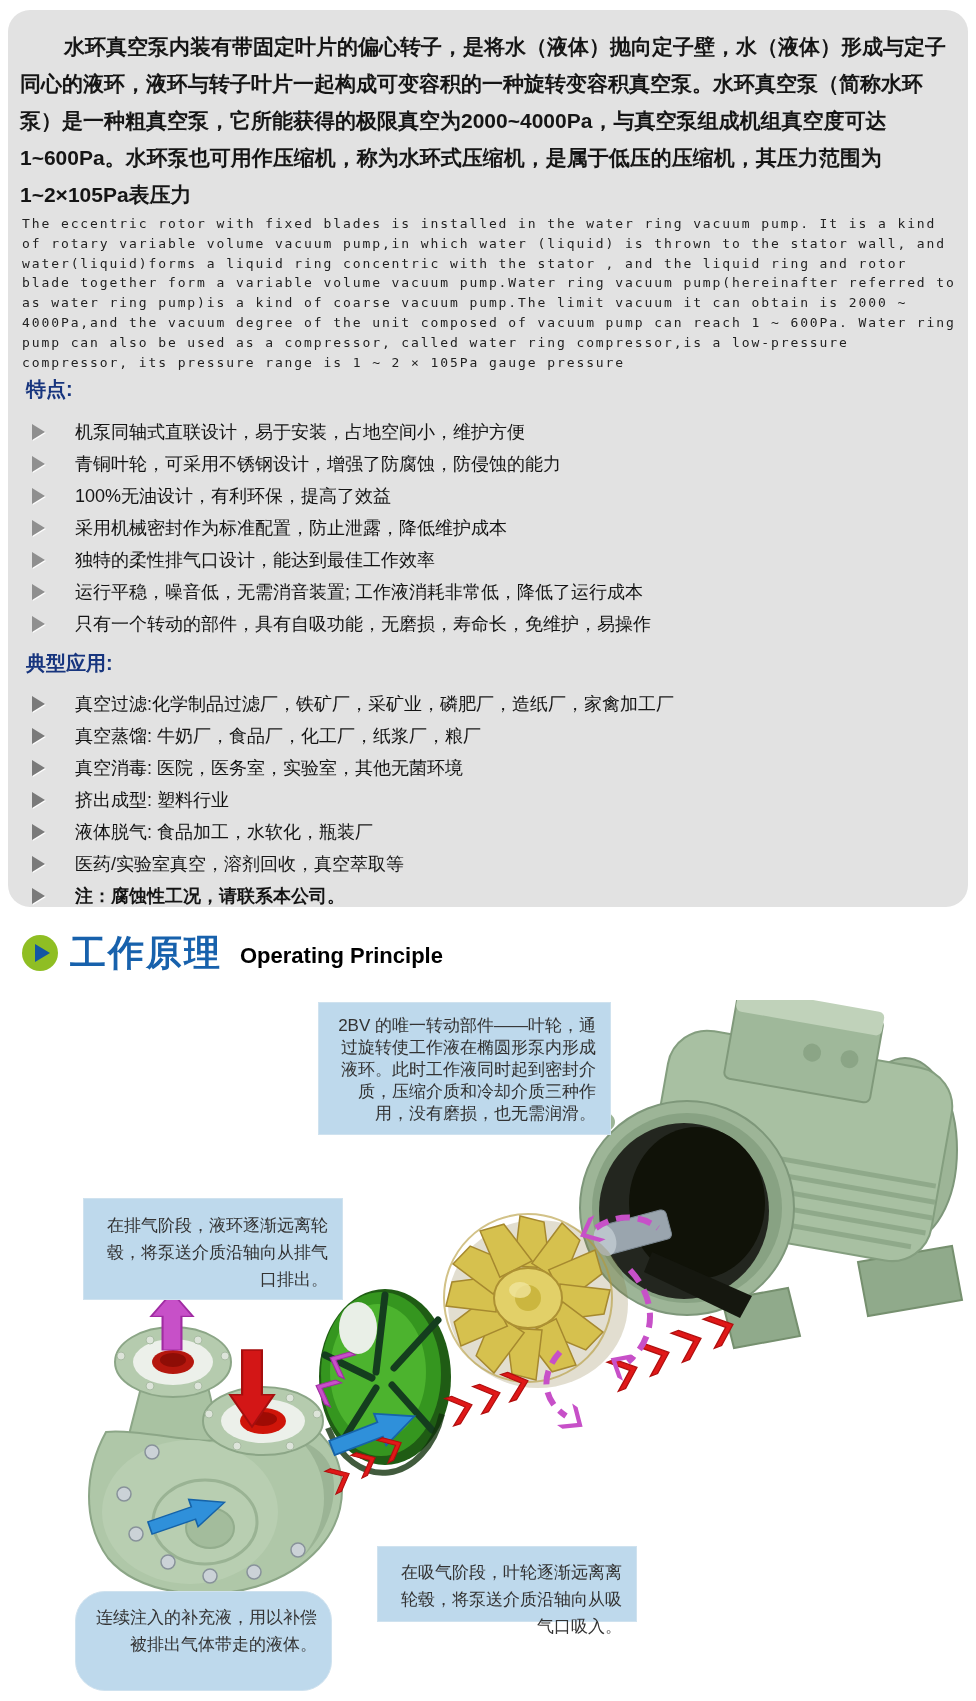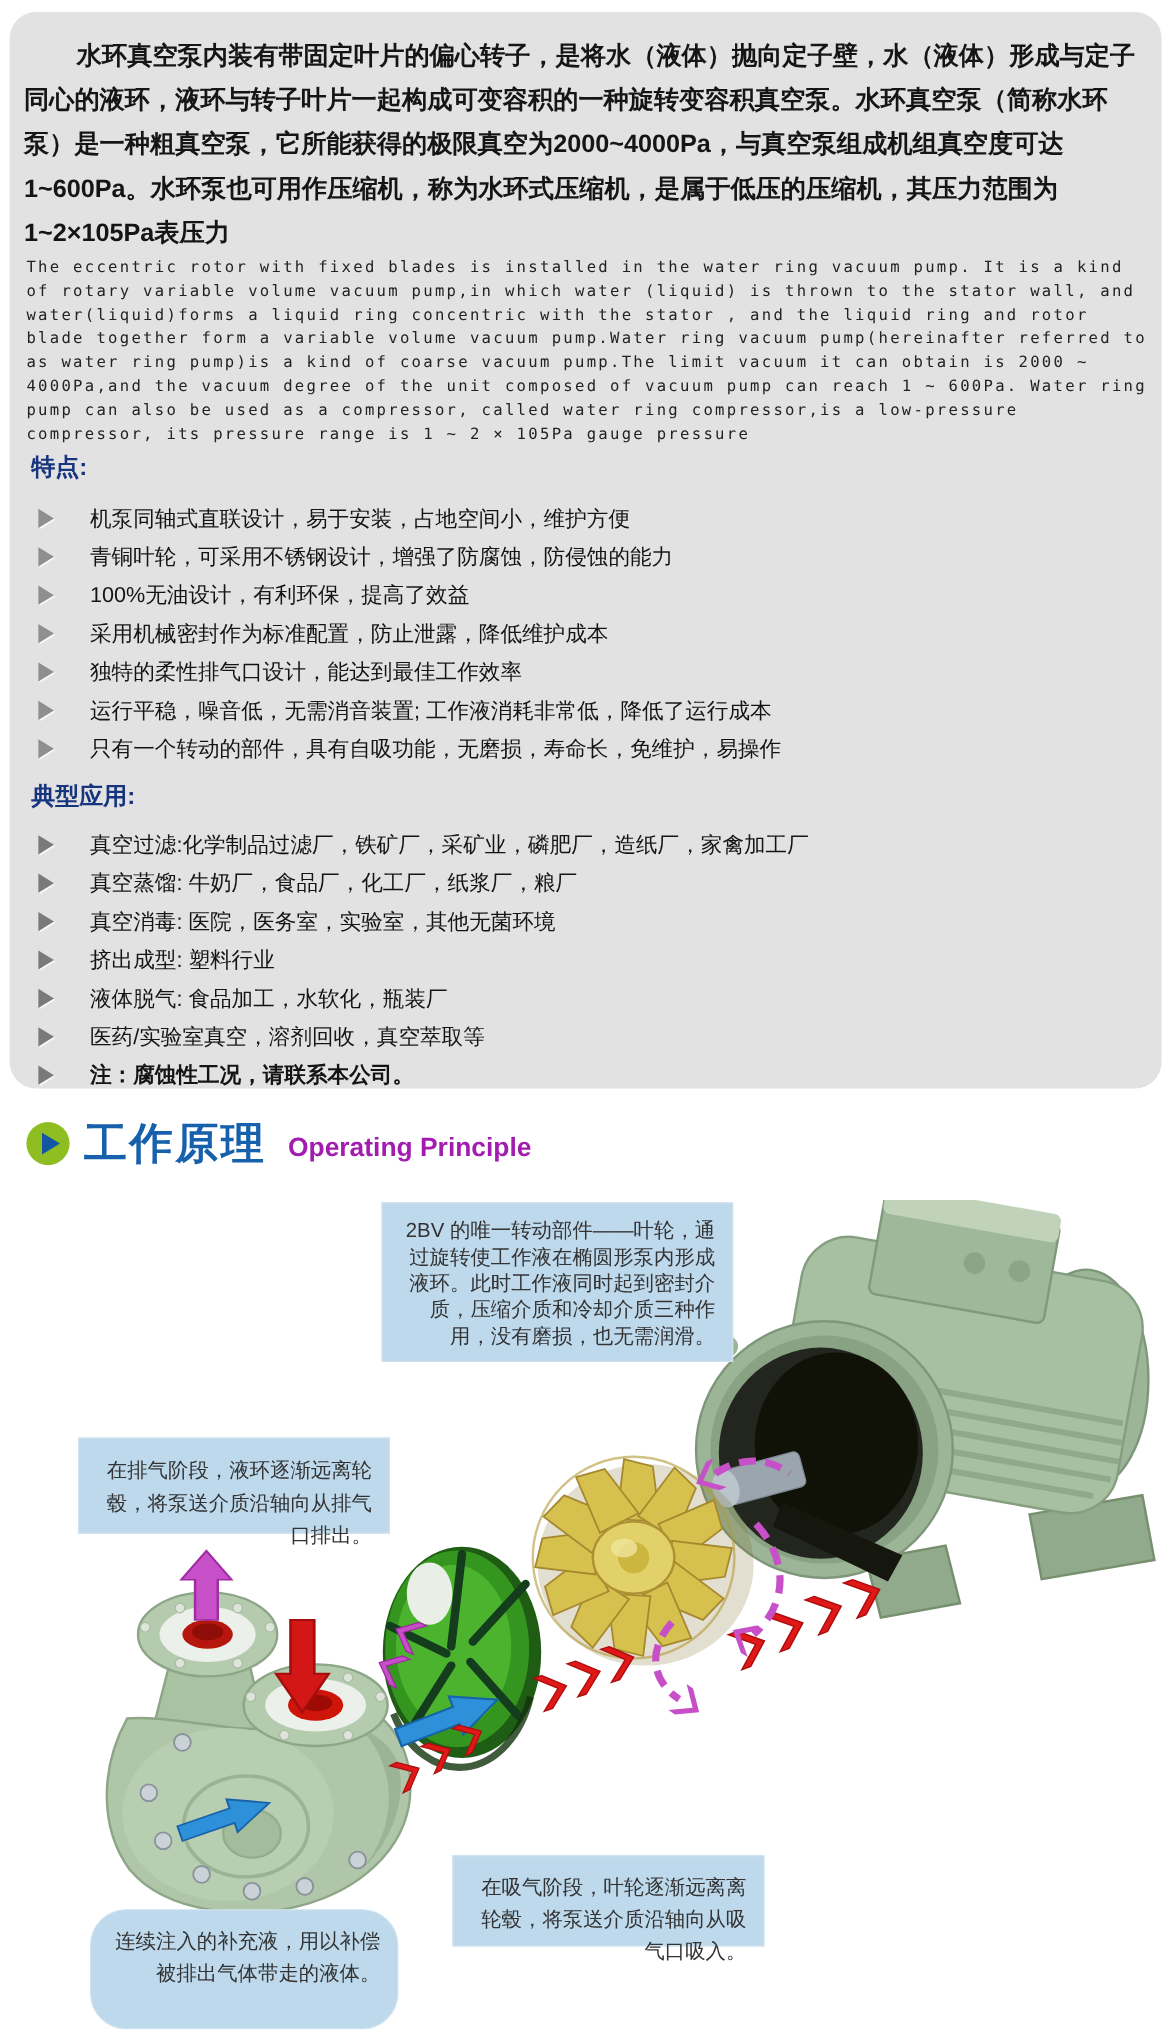--- a/index.html
+++ b/index.html
@@ -28,30 +28,30 @@
   ul.apps-l .tri { border-left-color:#7A7A7A; }
   li.bold-item span.txt { font-weight:bold; }
 
   
   .principle-header { position:absolute; left:22px; top:931px; height:44px; display:flex; align-items:center; }
   .play-badge { width:36px; height:36px; border-radius:50%; background:#8FBE23;
     display:flex; align-items:center; justify-content:center; margin-right:12px; }
   .play-tri { width:0; height:0; border-top:9px solid transparent; border-bottom:9px solid transparent;
     border-left:15px solid #1356A4; margin-left:4px; }
   .title-cn { font-size:36px; font-weight:bold; color:#1761AC; letter-spacing:2px; margin-right:18px; }
-  .title-en { font-size:22px; font-weight:bold; color:#a21caf; position:relative; top:3px; }
+  .title-en { font-size:22px; font-weight:bold; color:#000000; position:relative; top:3px; }
 
   
   .illustration { position:absolute; left:0; top:1000px; width:976px; height:701px; }
   .illustration svg { position:absolute; left:0; top:0; }
   .callout { position:absolute; background:#BED9EC; border:1px solid #cfe2ef;
     font-size:17px; line-height:22px; color:#333; padding:12px 14px;text-align:right; }
   .callout.pre { white-space:pre-line; }
   .co-impeller  { left:318px; top:2px;   width:293px; height:133px; }
-  .co-discharge { left:65px;  top:198px; width:260px; height:80px;  line-height:27px; padding-top:13px; }
+  .co-discharge { left:83px;  top:198px; width:260px; height:102px;  line-height:27px; padding-top:13px; }
   .co-eccentric { left:645px; top:374px; width:296px; height:132px; line-height:26px; }
   .co-suction   { left:377px; top:546px; width:260px; height:76px;  line-height:27px; }
   .co-makeup    { left:75px;  top:591px; width:257px; height:100px;  line-height:27px;border-radius:30px; }
 </style>
 </head>
 <body>
 
 <div class="page">
 
   <section class="gray-panel">

